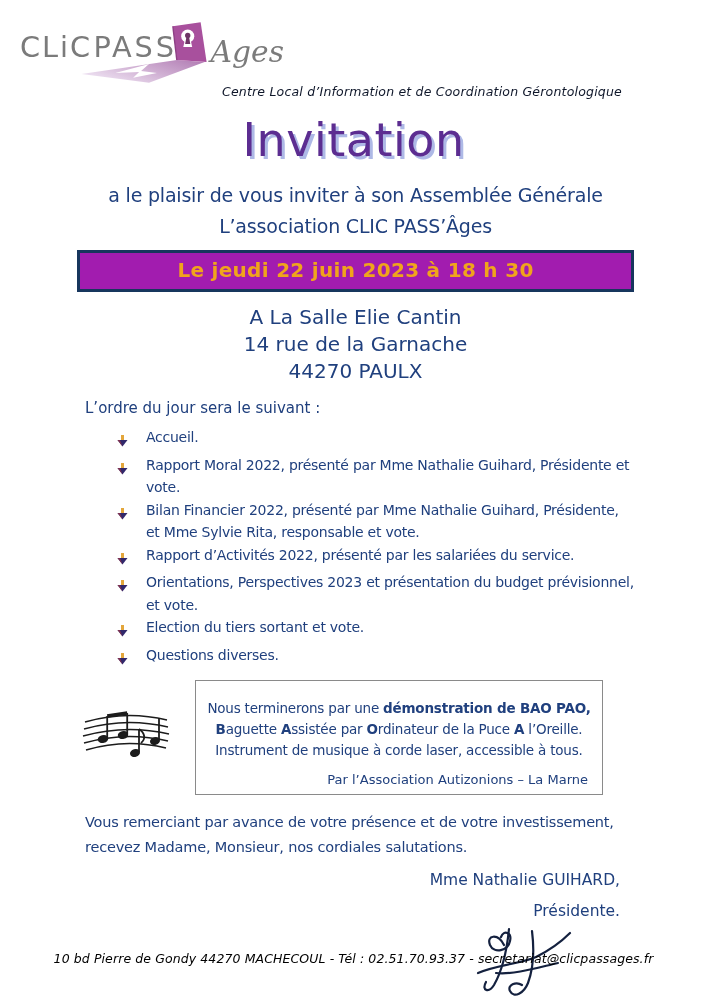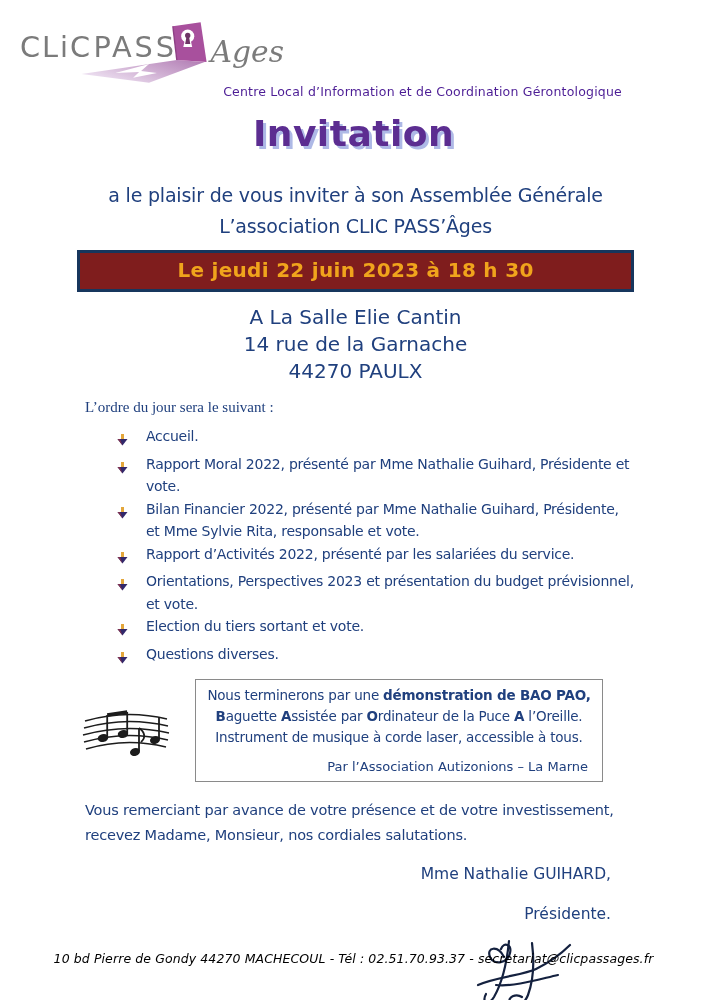--- a/index.html
+++ b/index.html
@@ -8,58 +8,58 @@
     position:relative; width:707px; height:1000px; margin:0 auto;
     background:#ffffff; overflow:hidden;
     font-family:"DejaVu Sans", sans-serif; color:#20407e;
   }
   
   .logo { position:absolute; left:18px; top:20px; }
   .logo text { font-family:"DejaVu Sans", sans-serif; }
   .logo .script { font-family:"DejaVu Serif", serif; font-style:italic; }
   .tagline {
     position:absolute; top:84px; right:85px;
-    font-size:12.5px; color:#4c1d95; letter-spacing:0.2px;
+    font-size:12.5px; font-style:italic; color:#0f172a; letter-spacing:0.2px;
   }
   
   .title {
     position:absolute; top:113px; left:0; width:100%;
     margin:0; text-align:center;
-    font-size:36px; font-weight:700; letter-spacing:0.5px;
+    font-size:46px; font-weight:400; letter-spacing:0.5px;
     color:#5c2d91; text-shadow:3px 3px 0 #aeb9e6;
   }
   
   .content { position:absolute; left:77px; top:180px; width:557px; text-align:center; }
   .intro { margin:0; font-size:19px; line-height:31px; letter-spacing:-0.2px; }
   .datebox {
-    margin-top:8px; border:3px solid #17365d; background:#7f1d1d;
+    margin-top:8px; border:3px solid #17365d; background:#a21caf;
     padding:5px 0 7px; font-size:20px; font-weight:700;
     color:#f0a41c; letter-spacing:0.3px;
   }
   .address { margin-top:12px; }
   .addr-line { margin:0; font-size:20px; line-height:27px; }
-  .agenda-heading { margin:14px 0 0 8px; text-align:left; font-size:15px;font-family:Liberation Serif, serif; }
+  .agenda-heading { margin:14px 0 0 8px; text-align:left; font-size:15px; }
   .agenda { list-style:none; margin:9px 0 0; padding:0 0 0 40px; text-align:left; }
   .agenda-item { display:flex; gap:18px; align-items:flex-start; font-size:14px; line-height:22.5px; }
   .bullet { flex:0 0 11px; margin-top:5px; }
   .agenda-text { letter-spacing:-0.25px; }
   
   .music-row { position:relative; margin-top:9px; text-align:left; min-height:104px; }
   .music-icon { position:absolute; left:4px; top:24px; }
   .music-box {
     margin-left:118px; width:408px; border:1.5px solid #8a8a8a;
-    background:#fff; padding:5px 10px 7px; text-align:center;
+    background:#fff; padding:17px 10px 7px; text-align:center;
   }
   .mline { margin:0; font-size:13.5px; line-height:21px; white-space:nowrap; letter-spacing:-0.2px; }
   .mcredit { margin:11px 4px 0 0; font-size:13px; text-align:right; white-space:nowrap; }
   .b { font-weight:700; }
   
   .closing { margin:15px 0 0 8px; text-align:left; font-size:14.5px; line-height:25px; letter-spacing:-0.2px; }
   .sigblock { margin:7px 10px 0 0; text-align:right; font-size:15.5px; line-height:27px; }
-  .sigblock p { margin:13px; }
+  .sigblock p { margin:4px; }
   .signature { margin:-6px 50px 0 0; }
   
   .footer {
     position:absolute; left:0; right:0; top:951px; text-align:center;
     font-size:12.5px; font-style:italic; color:#000000; letter-spacing:0.1px;
   }
 </style>
 </head>
 <body>
 

